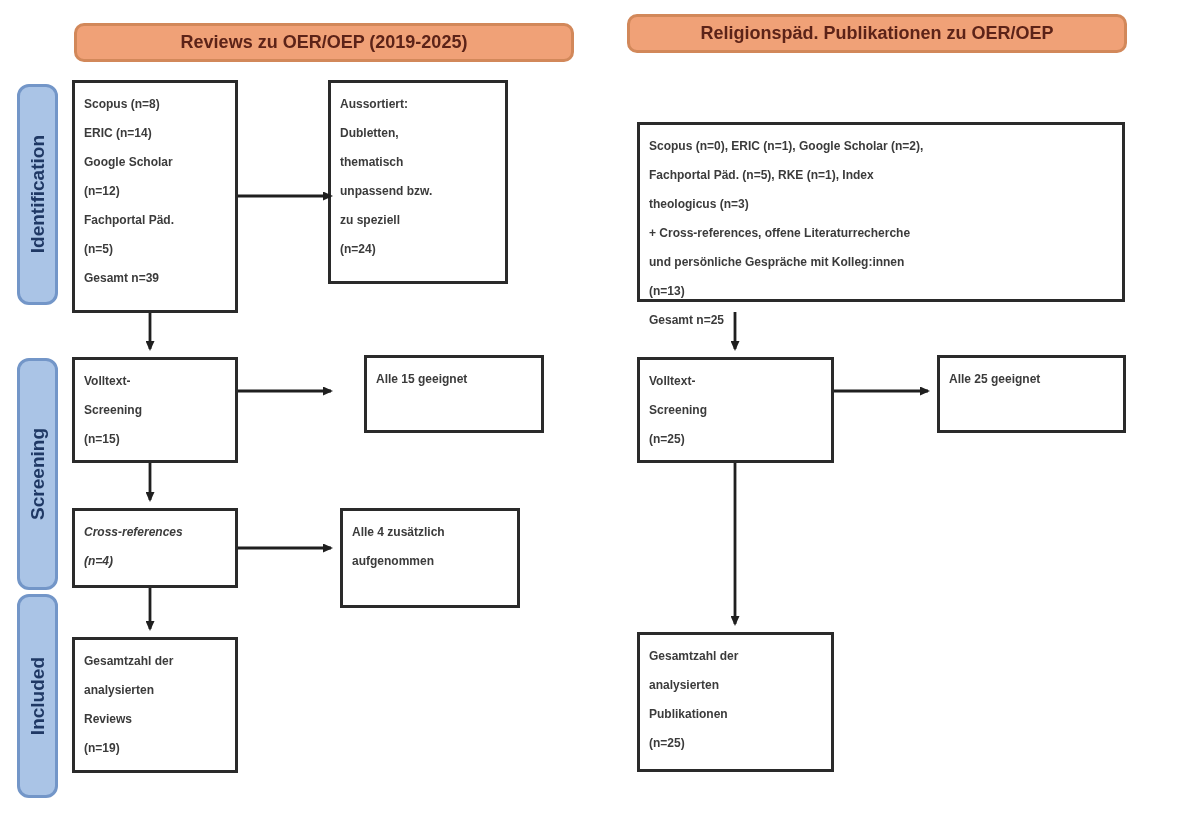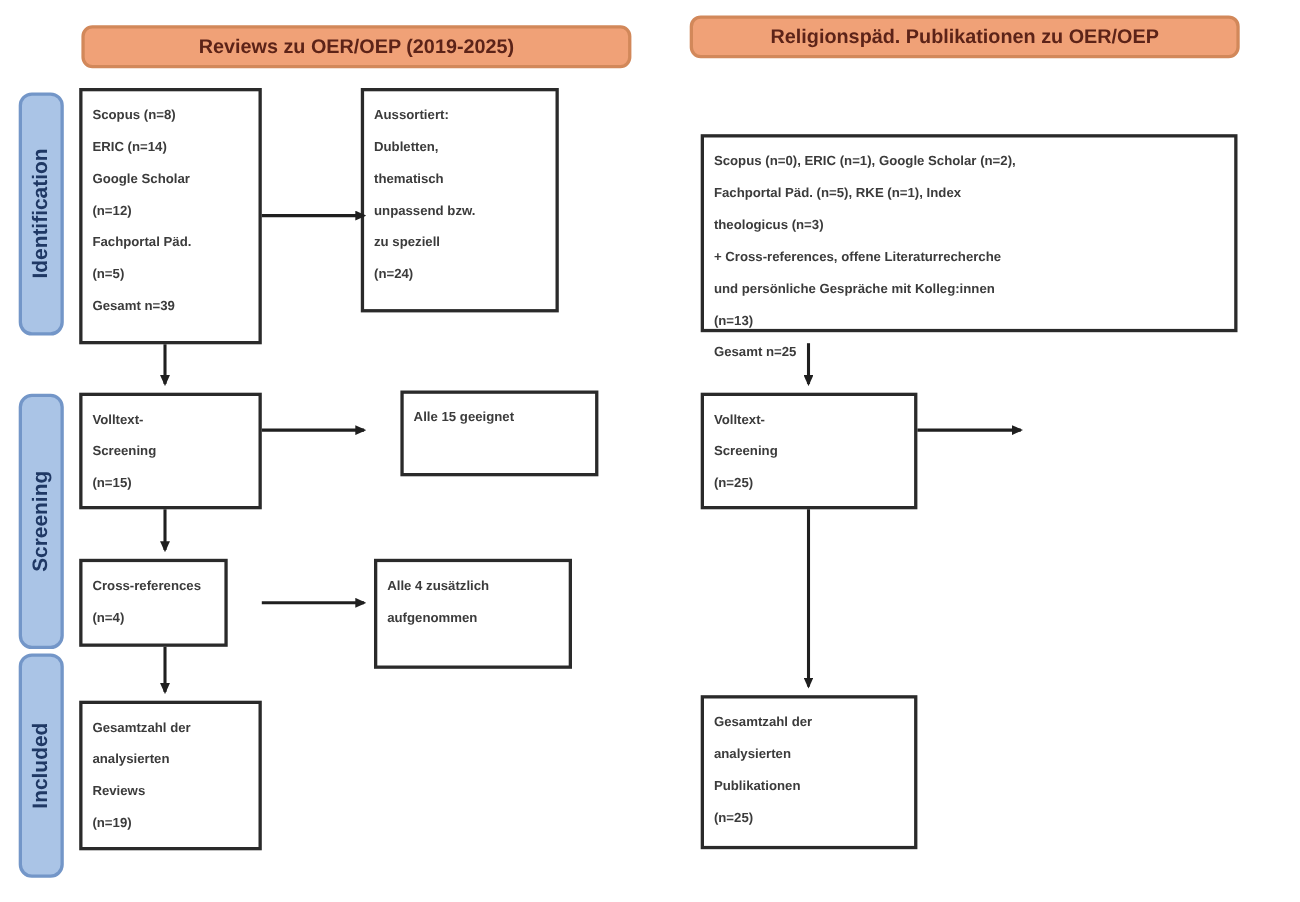--- a/index.html
+++ b/index.html
@@ -67,39 +67,40 @@
   <div class="box" style="left:328px;top:80px;width:180px;height:204px;">Aussortiert:
 Dubletten,
 thematisch
 unpassend bzw.
 zu speziell
 (n=24)</div>
   <div class="box" style="left:72px;top:357px;width:166px;height:106px;">Volltext-
 Screening
 (n=15)</div>
   <div class="box" style="left:340px;top:355px;width:180px;height:78px;margin-left:24px;">Alle 15 geeignet</div>
-  <div class="box" style="left:72px;top:508px;width:135px;height:80px;">Cross-references
+  <div class="box" style="left:72px;top:508px;width:166px;height:80px;font-style:italic;">Cross-references
 (n=4)</div>
   <div class="box" style="left:340px;top:508px;width:180px;height:100px;">Alle 4 zusätzlich
 aufgenommen</div>
   <div class="box" style="left:72px;top:637px;width:166px;height:136px;">Gesamtzahl der
 analysierten
 Reviews
 (n=19)</div>
 
   <div class="box" style="left:637px;top:80px;width:488px;height:180px;margin-top:42px;">Scopus (n=0), ERIC (n=1), Google Scholar (n=2),
 Fachportal Päd. (n=5), RKE (n=1), Index
 theologicus (n=3)
 + Cross-references, offene Literaturrecherche
 und persönliche Gespräche mit Kolleg:innen
 (n=13)
 Gesamt n=25</div>
   <div class="box" style="left:637px;top:357px;width:197px;height:106px;">Volltext-
 Screening
 (n=25)</div>
+  <div class="box" style="left:937px;top:355px;width:189px;height:78px;">Alle 25 geeignet</div>
   <div class="box" style="left:637px;top:632px;width:197px;height:140px;">Gesamtzahl der
 analysierten
 Publikationen
 (n=25)</div>
 
   <svg id="arrows" viewBox="0 0 1182 820">
     <defs>
       <marker id="ah" markerWidth="10" markerHeight="9" refX="8" refY="4.5" orient="auto" markerUnits="userSpaceOnUse">
         <path d="M0,0 L10,4.5 L0,9 Z" fill="var(--arrow)"></path>
       </marker>

